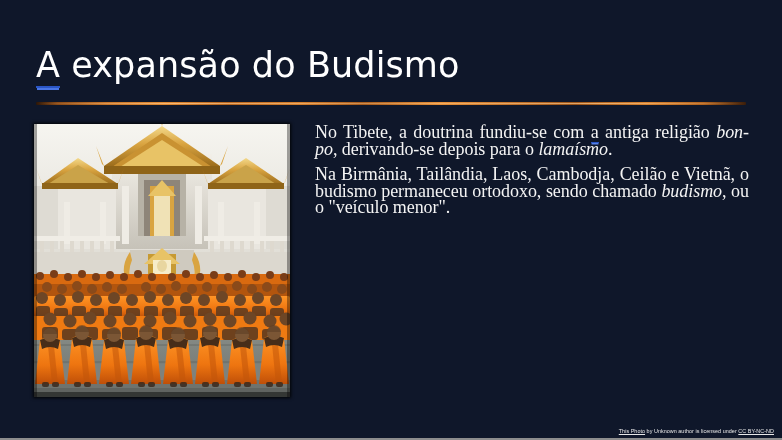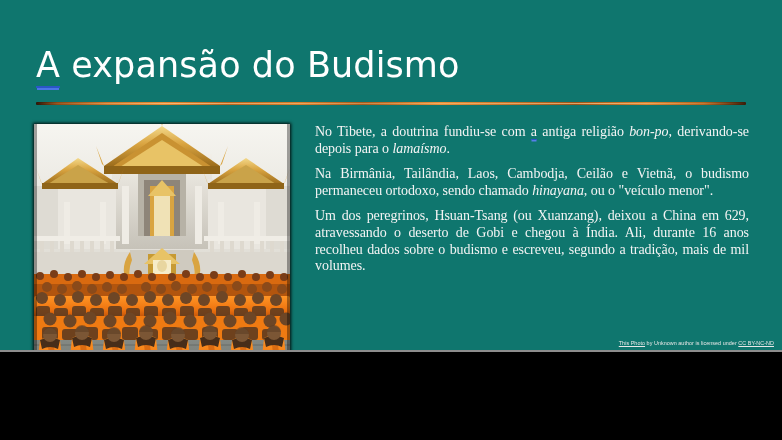--- a/index.html
+++ b/index.html
@@ -10,22 +10,22 @@
   }
   body {
     width: 782px; height: 440px;
     overflow: hidden;
     font-family: "Liberation Serif", "DejaVu Serif", serif;
   }
 
   #slide {
     position: relative;
     width: 782px;
-    height: 352px;
-    background: #0f766e;
+    height: 440px;
+    background: #0f172a;
     overflow: hidden;
   }
 
   
   #title {
     position: absolute;
     left: 36px;
     top: 44px;
     width: 700px;
     font-family: "DejaVu Sans", "Liberation Sans", sans-serif;
@@ -95,21 +95,21 @@
   #body-copy {
     position: absolute;
     left: 315px;
     top: 124px;
     width: 434px;
     color: #ffffff;
   }
   #body-copy p {
     margin: 0 0 9px 0;
     font-family: "Liberation Serif", "DejaVu Serif", serif;
-    font-size: 14px;
+    font-size: 18px;
     line-height: 16.6px;
     text-align: justify;
     text-justify: inter-word;
     color: #f4f4f4;
     letter-spacing: -0.05px;
   }
   #body-copy p:last-child { margin-bottom: 0; }
   #body-copy i, #body-copy em { font-style: italic; }
   .spellmark-body {
     border-bottom: 1.5px solid #2a56c6;
@@ -462,24 +462,23 @@
       <rect x="0" y="0" width="3" height="273" fill="#000" opacity="0.35"></rect>
       <rect x="253" y="0" width="3" height="273" fill="#000" opacity="0.35"></rect>
       <rect x="0" y="268" width="256" height="5" fill="#000" opacity="0.45"></rect>
     </svg>
   </div>
 
   <div id="body-copy">
 
     <p>No Tibete, a doutrina fundiu-se com <span class="spellmark-body">a</span> antiga religião <i>bon-po</i>, derivando-se depois para o <i>lamaísmo</i>.</p>
 
-    <p>Na Birmânia, Tailândia, Laos, Cambodja, Ceilão e Vietnã, o budismo permaneceu ortodoxo, sendo chamado <i>hinayana</i>, ou o "veículo menor".</p>
-
-
-    <p>Um dos peregrinos, Hsuan-Tsang (ou Xuanzang), deixou a China em 629, atravessando o deserto de Gobi e chegou à Índia. Ali, durante 16 anos recolheu dados sobre o budismo e escreveu, segundo a tradição, mais de mil volumes.</p>
+    <p>Na Birmânia, Tailândia, Laos, Cambodja, Ceilão e Vietnã, o budismo permaneceu ortodoxo, sendo chamado <i>budismo</i>, ou o "veículo menor".</p>
+
+
 
   </div>
 
   <div id="attribution"><a href="#">This Photo</a><span> by Unknown author is licensed under </span><a href="#">CC BY-NC-ND</a></div>
 
   <div id="bottom-edge"></div>
 
 </div>
 
 </body></html>

